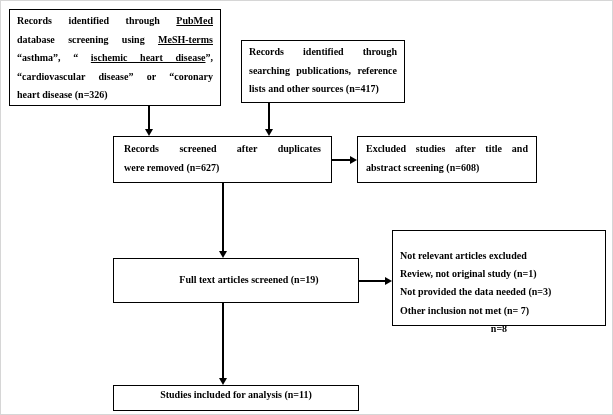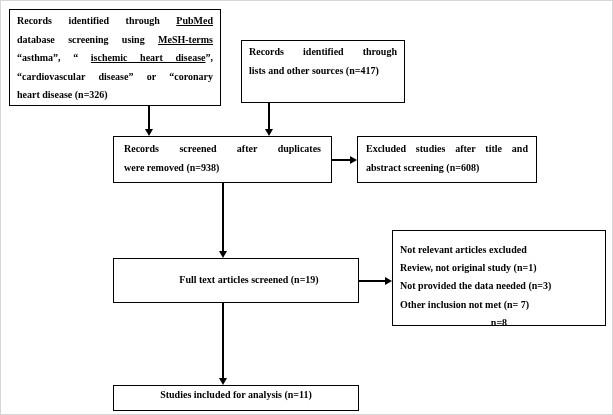--- a/index.html
+++ b/index.html
@@ -31,21 +31,21 @@
   .lline { text-align: left; text-align-last: left; }
   .cline { text-align: center; text-align-last: center; }
   .u { text-decoration: underline; }
 
   #box-pubmed   { left: 8px;   top: 8px;   width: 212px; height: 97px; padding: 2px 7px; }
   #box-sources  { left: 240px; top: 39px;  width: 164px; height: 63px; padding: 2px 7px; }
   #box-screened { left: 112px; top: 135px; width: 219px; height: 47px; padding: 3px 10px; }
   #box-excl1    { left: 356px; top: 135px; width: 180px; height: 47px; padding: 3px 8px; }
   #box-fulltext { left: 112px; top: 257px; width: 246px; height: 45px;
                   display: flex; align-items: center; justify-content: center; text-align: center; padding-left: 26px; }
-  #box-excl2    { left: 391px; top: 229px; width: 214px; height: 96px; padding: 10px 7px; line-height: 18.2px; }
+  #box-excl2    { left: 391px; top: 229px; width: 214px; height: 96px; padding: 16px 7px; line-height: 18.2px; }
   #box-included { left: 112px; top: 384px; width: 246px; height: 26px;
                   display: flex; align-items: flex-start; justify-content: center; text-align: center; }
 
   .arrow-v {
     position: absolute;
     width: 1.5px;
     background: #000;
   }
   .arrow-v::after {
     content: "";
@@ -90,29 +90,30 @@
   <div class="box" id="box-pubmed">
     <div class="jline"><span>Records identified through </span><span class="u">PubMed</span></div>
     <div class="jline"><span>database screening using </span><span class="u">MeSH-terms</span></div>
     <div class="jline"><span>“asthma”,  “ </span><span class="u">ischemic heart disease</span><span>”,</span></div>
     <div class="jline"><span>“cardiovascular disease” or “coronary</span></div>
     <div class="lline"><span>heart disease (n=326)</span></div>
   </div>
 
   <div class="box" id="box-sources">
     <div class="jline">Records identified through</div>
+    <div class="jline">searching publications, reference</div>
     <div class="lline">lists and other sources (n=417)</div>
   </div>
 
   <div class="arrow-v" id="arrow-pubmed-down"></div>
   <div class="arrow-v" id="arrow-sources-down"></div>
 
   <div class="box" id="box-screened">
     <div class="jline">Records screened after duplicates</div>
-    <div class="lline">were removed (n=938)</div>
+    <div class="lline">were removed (n=627)</div>
   </div>
 
   <div class="arrow-h" id="arrow-screened-right"></div>
 
   <div class="box" id="box-excl1">
     <div class="jline">Excluded studies after title and</div>
     <div class="lline">abstract screening (n=608)</div>
   </div>
 
   <div class="arrow-v" id="arrow-screened-down"></div>

